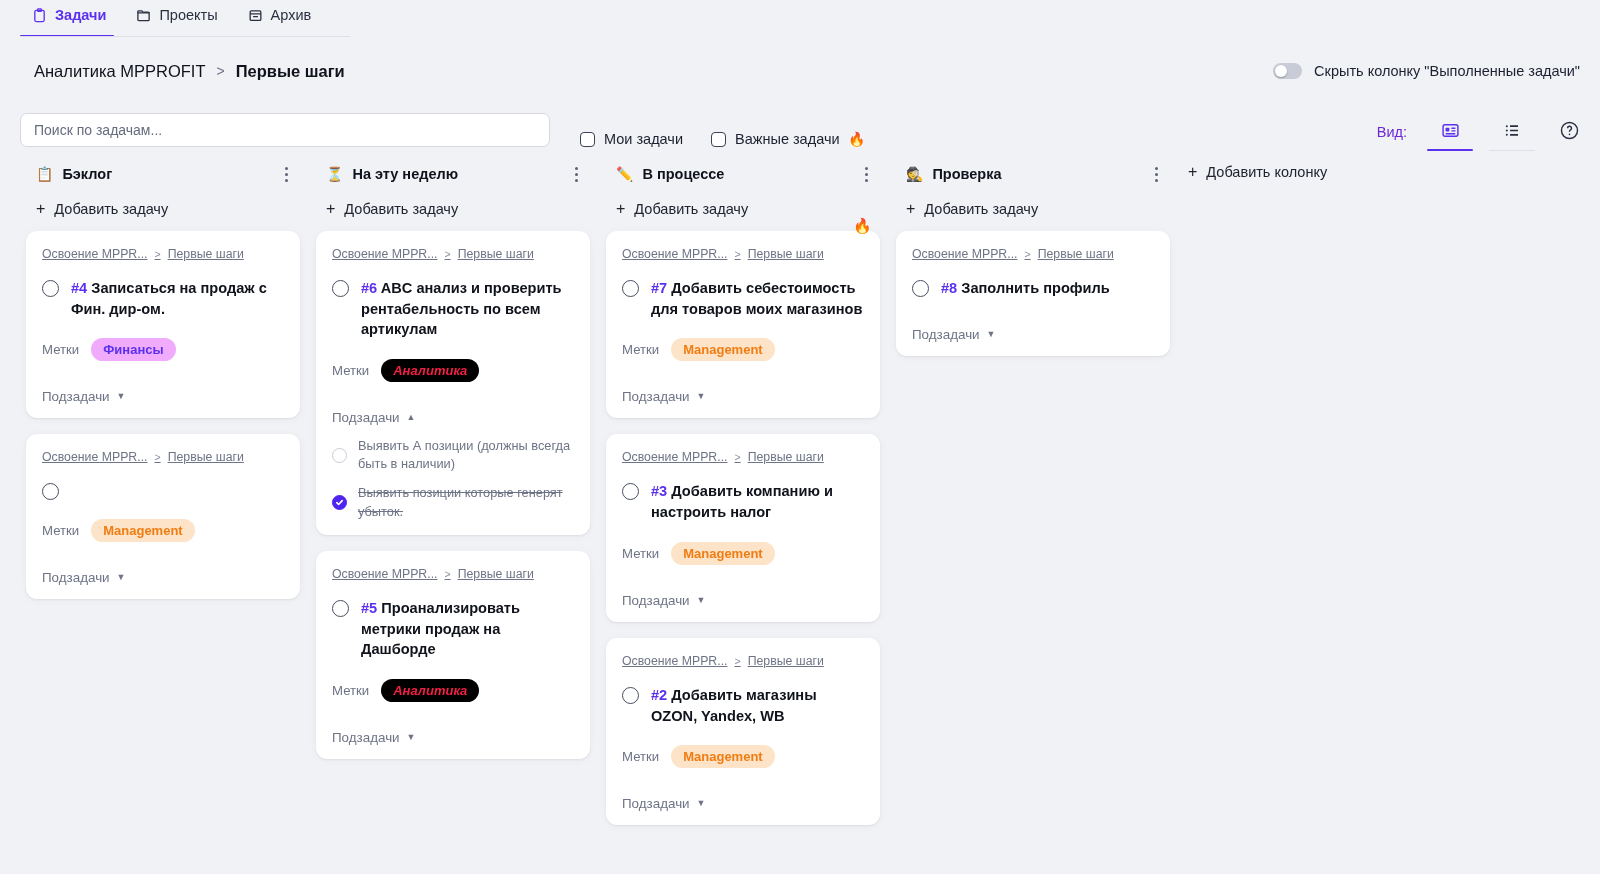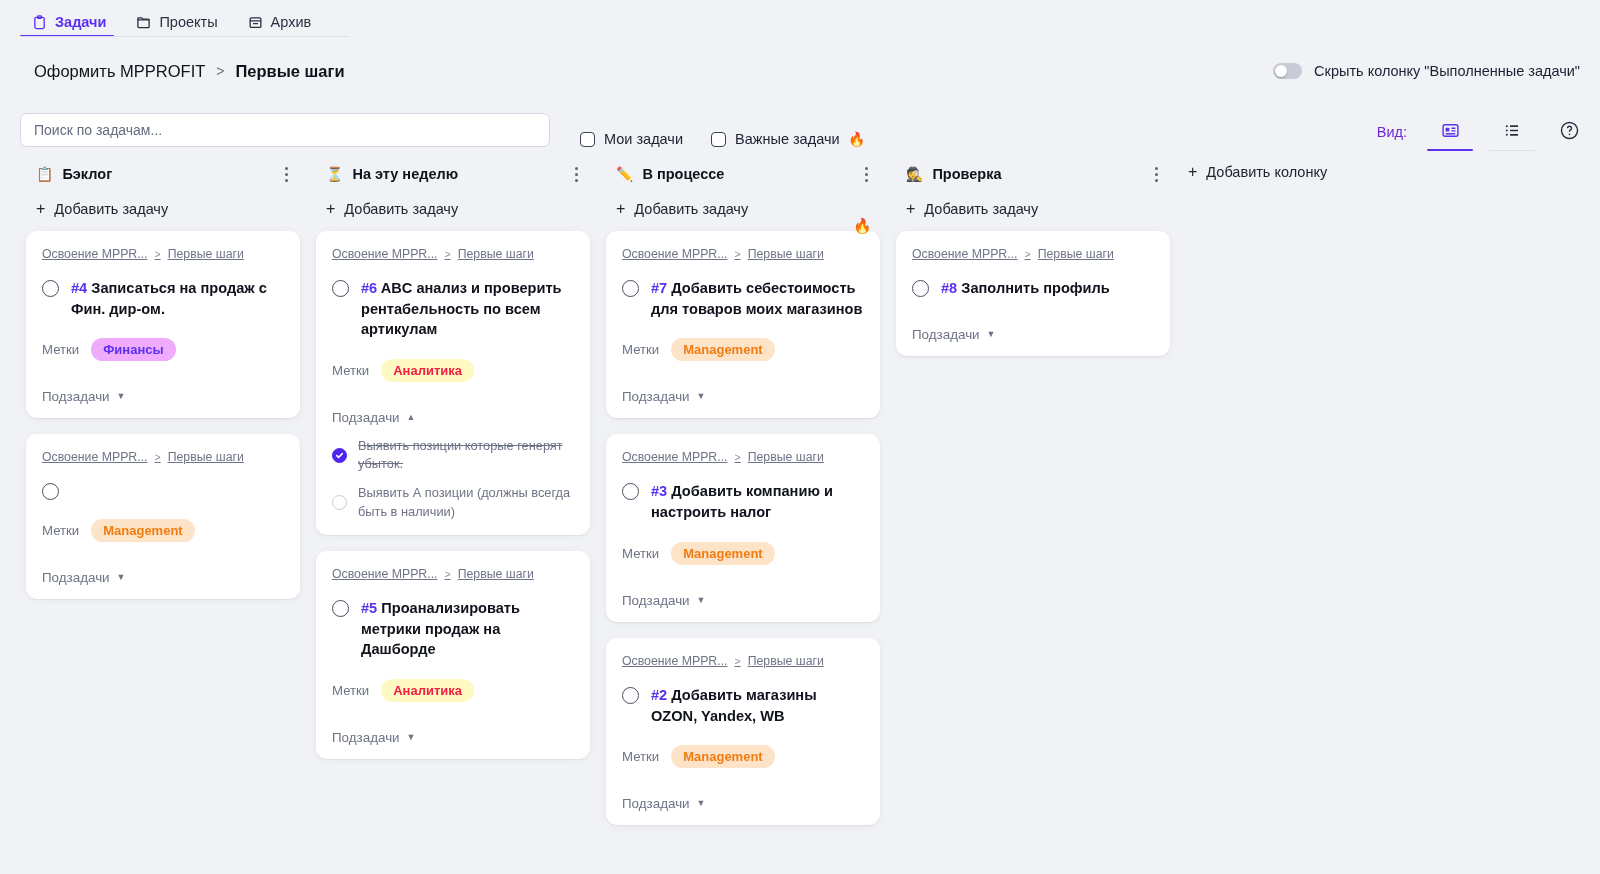--- a/index.html
+++ b/index.html
@@ -23,21 +23,21 @@
     position: relative;
   }
   .tabbar::after {
     content: "";
     position: absolute;
     left: 20px; right: 1250px; bottom: 0;
     height: 1px; background: #dcdfe7;
   }
   .tab {
     display: flex; align-items: center; gap: 8px;
-    padding: 0 18px 7px 12px;
+    padding: 0 18px 14px 12px;
     font-size: 14.5px;
     color: #2b3040;
     cursor: pointer;
     position: relative;
   }
   .tab.active { color: #5b30ef; font-weight: 600; }
   .tab.active::after {
     content: "";
     position: absolute; left: 0; right: 10px; bottom: 0;
     height: 2.5px; background: #5b30ef; border-radius: 2px;
@@ -170,21 +170,21 @@
   .card-title .num { color: #5b30ef; }
 
   .meta { display: flex; align-items: center; gap: 12px; margin-top: 19px; }
   .meta-lbl { font-size: 13.2px; color: #6e7486; }
   .tag {
     padding: 4px 12px; border-radius: 12px;
     font-size: 13px; font-weight: 700;
   }
   .tag.violet { background: #f0abfc; color: #5b30ef; }
   .tag.orange { background: #fde3c8; color: #f07d12; }
-  .tag.red    { background: #fef9c3; color: #f11f43; }
+  .tag.red    { background: #000000; color: #f11f43; font-style: italic; }
 
   .subs {
     display: flex; align-items: center; gap: 7px;
     margin-top: 28px; font-size: 13.4px; color: #6e7486; cursor: pointer;
   }
   .chev { font-size: 9px; color: #6e7486; line-height: 1; }
 
   .sublist { margin-top: 12px; display: flex; flex-direction: column; gap: 11px; }
   .subitem { display: flex; gap: 11px; align-items: center; }
   .sub-round {
@@ -234,21 +234,21 @@
         <rect x="2.3" y="3" width="11.4" height="10.2" rx="1.3"></rect>
         <path d="M2.3 6.2h11.4M5.4 9.2h5.2"></path>
       </svg>
     </span>
     <span>Архив</span>
   </div>
 </div>
 
 <div class="crumbrow">
   <div class="crumbs">
-    <span class="crumb-root">Оформить MPPROFIT</span>
+    <span class="crumb-root">Аналитика MPPROFIT</span>
     <span class="crumb-sep">&gt;</span>
     <span class="crumb-leaf">Первые шаги</span>
   </div>
   <div class="hide-done">
     <div class="switch">
         <span class="knob"></span>
       </div>
     <span class="hide-done-label">Скрыть колонку "Выполненные задачи"</span>
   </div>
 </div>
@@ -398,33 +398,33 @@
         <span class="tag red">Аналитика</span>
       </div>
         <div class="subs">
           <span>Подзадачи</span>
           <span class="chev">▲</span>
         </div>
 
       <div class="sublist">
 
           <div class="subitem">
+            <span class="sub-round ">
+              
+            </span>
+            <span class="sub-txt ">Выявить А позиции (должны всегда быть в наличии)</span>
+          </div>
+          <div class="subitem">
             <span class="sub-round done">
               <svg width="9" height="9" viewBox="0 0 10 10" fill="none" stroke="#fff" stroke-width="1.8" stroke-linecap="round" stroke-linejoin="round">
                   <path d="M2 5.2 4 7.2 8 2.9"></path>
                 </svg>
             </span>
             <span class="sub-txt done">Выявить позиции которые генерят убыток.</span>
           </div>
-          <div class="subitem">
-            <span class="sub-round ">
-              
-            </span>
-            <span class="sub-txt ">Выявить А позиции (должны всегда быть в наличии)</span>
-          </div>
       </div>
       </div>
       <div class="card">
 
         <div class="card-crumb">
           <span>Освоение MPPR...</span>
           <span class="sep">&gt;</span>
           <span>Первые шаги</span>
         </div>
         <div class="card-main">

